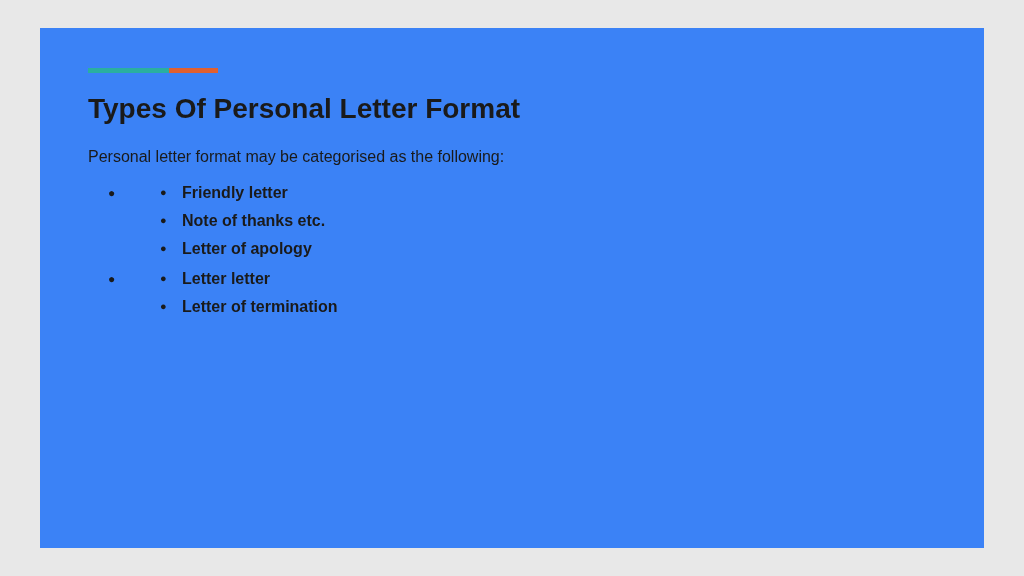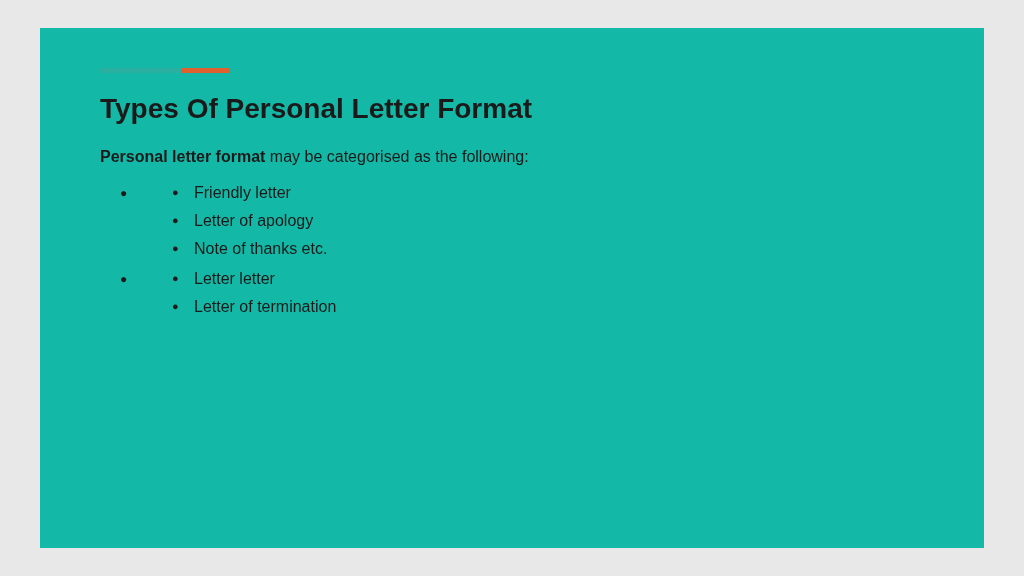--- a/index.html
+++ b/index.html
@@ -52,21 +52,21 @@
     }
 
     .intro-text {
       font-size: 16px;
       color: #1a1a1a;
       margin-bottom: 12px;
       line-height: 1.5;
     }
 
     .intro-text strong {
-      font-weight: bold;
+      font-weight: normal;
     }
 
     ul.level1 {
       list-style: none;
       margin-left: 20px;
     }
 
     ul.level1 > li {
       font-size: 16px;
       color: #1a1a1a;
@@ -91,35 +91,36 @@
       margin-top: 4px;
     }
 
     ul.level2 > li {
       font-size: 16px;
       color: #1a1a1a;
       margin-bottom: 4px;
       line-height: 1.5;
       position: relative;
       padding-left: 22px;
+      font-weight: bold;
     }
 
     ul.level2 > li::before {
       content: "●";
       position: absolute;
       left: 0;
       font-size: 11px;
       top: 3px;
       color: #1a1a1a;
     }
 
     .slide-wrapper {
-      background-color: #14b8a6;
+      background-color: #3b82f6;
       margin: 28px 40px;
-      padding: 40px 80px 30px 60px;
+      padding: 40px 80px 30px 48px;
       flex: 1;
     }
   </style>
 </head>
 <body>
 
 <div class="slide-container">
   <div class="slide-wrapper">
 
     <div class="accent-bar">
@@ -130,22 +131,22 @@
     <h1 class="slide-title">Types Of Personal Letter Format</h1>
 
     <p class="intro-text">
       <strong>Personal letter format</strong><span> may be categorised as the following:</span>
     </p>
 
     <ul class="level1">
       <li>
         <ul class="level2">
           <li>Friendly letter</li>
+          <li>Note of thanks etc.</li>
           <li>Letter of apology</li>
-          <li>Note of thanks etc.</li>
         </ul>
       </li>
       <li>
         <ul class="level2">
           <li>Letter letter</li>
           <li>Letter of termination</li>
         </ul>
       </li>
     </ul>
 

